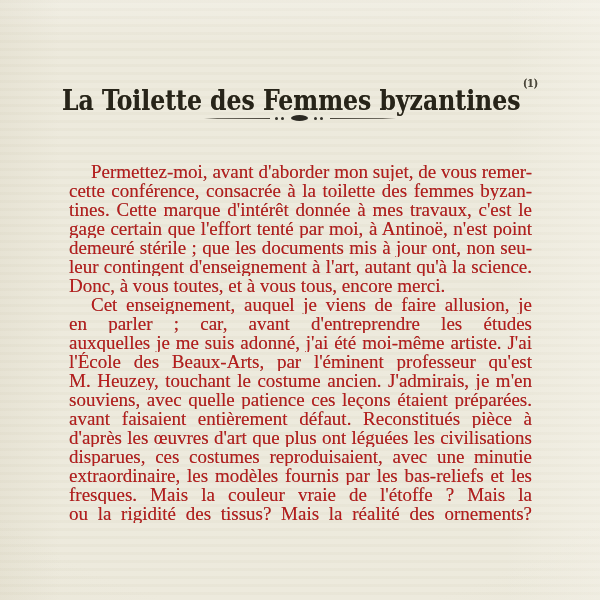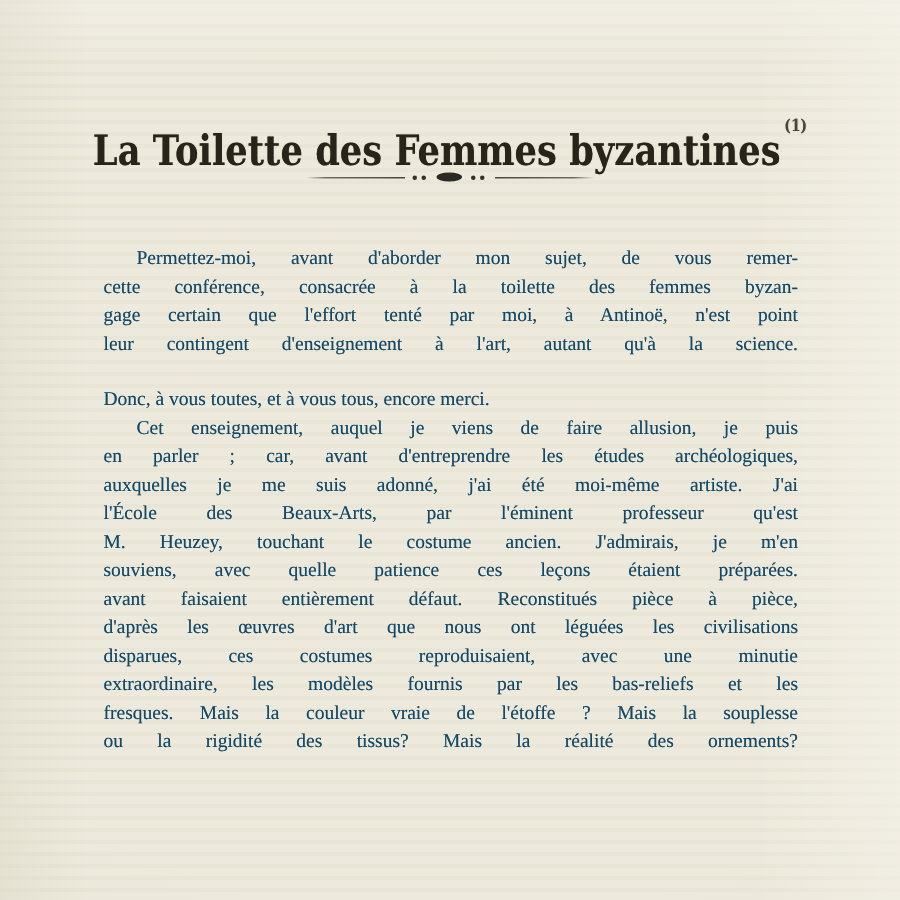--- a/index.html
+++ b/index.html
@@ -52,58 +52,60 @@
   .dot-gap { margin-left: 5px; }
   .ellipse {
     width: 17px; height: 6px; border-radius: 50%;
     background: #2b2923; margin: 0 5px;
   }
   .body-text {
     position: absolute;
     top: 162px; left: 69px; width: 463px;
   }
   .text-line {
-    font-size: 13px;
+    font-size: 19px;
     line-height: 19px;
     height: 19px;
     overflow: hidden;
-    color: #0c4a6e;
+    color: #b91c1c;
     text-align: justify;
     text-align-last: justify;
     text-shadow: 0 0 0.4px rgba(55,50,38,0.5);
   }
   .indent { text-indent: 22px; }
-  .par-end { text-align-last: left; margin-top: 18px; }
+  .par-end { text-align-last: left; }
 </style>
 </head>
 <body>
 
 <h1 class="page-title"><span>La Toilette des Femmes byzantines</span><sup class="footnote-marker">(1)</sup></h1>
 
 <div class="divider">
   <span class="rule-line rule-left"></span>
   <span class="dot dot-gap"></span>
   <span class="dot"></span>
   <span class="ellipse"></span>
   <span class="dot"></span>
   <span class="dot"></span>
   <span class="rule-line rule-right" style="margin-left:5px;"></span>
 </div>
 
 <div class="body-text">
   <div class="text-line indent">Permettez-moi, avant d'aborder mon sujet, de vous remer-</div>
   <div class="text-line">cette conférence, consacrée à la toilette des femmes byzan-</div>
+  <div class="text-line">tines. Cette marque d'intérêt donnée à mes travaux, c'est le</div>
   <div class="text-line">gage certain que l'effort tenté par moi, à Antinoë, n'est point</div>
+  <div class="text-line">demeuré stérile ; que les documents mis à jour ont, non seu-</div>
   <div class="text-line">leur contingent d'enseignement à l'art, autant qu'à la science.</div>
   <div class="text-line par-end">Donc, à vous toutes, et à vous tous, encore merci.</div>
   <div class="text-line indent">Cet enseignement, auquel je viens de faire allusion, je puis</div>
   <div class="text-line">en parler ; car, avant d'entreprendre les études archéologiques,</div>
   <div class="text-line">auxquelles je me suis adonné, j'ai été moi-même artiste. J'ai</div>
   <div class="text-line">l'École des Beaux-Arts, par l'éminent professeur qu'est</div>
   <div class="text-line">M. Heuzey, touchant le costume ancien. J'admirais, je m'en</div>
   <div class="text-line">souviens, avec quelle patience ces leçons étaient préparées.</div>
   <div class="text-line">avant faisaient entièrement défaut. Reconstitués pièce à pièce,</div>
-  <div class="text-line">d'après les œuvres d'art que nous ont léguées les civilisations</div>
+  <div class="text-line">d'après les œuvres d'art que plus ont léguées les civilisations</div>
   <div class="text-line">disparues, ces costumes reproduisaient, avec une minutie</div>
   <div class="text-line">extraordinaire, les modèles fournis par les bas-reliefs et les</div>
   <div class="text-line">fresques. Mais la couleur vraie de l'étoffe ? Mais la souplesse</div>
   <div class="text-line">ou la rigidité des tissus? Mais la réalité des ornements?</div>
 </div>
 
 </body></html>

